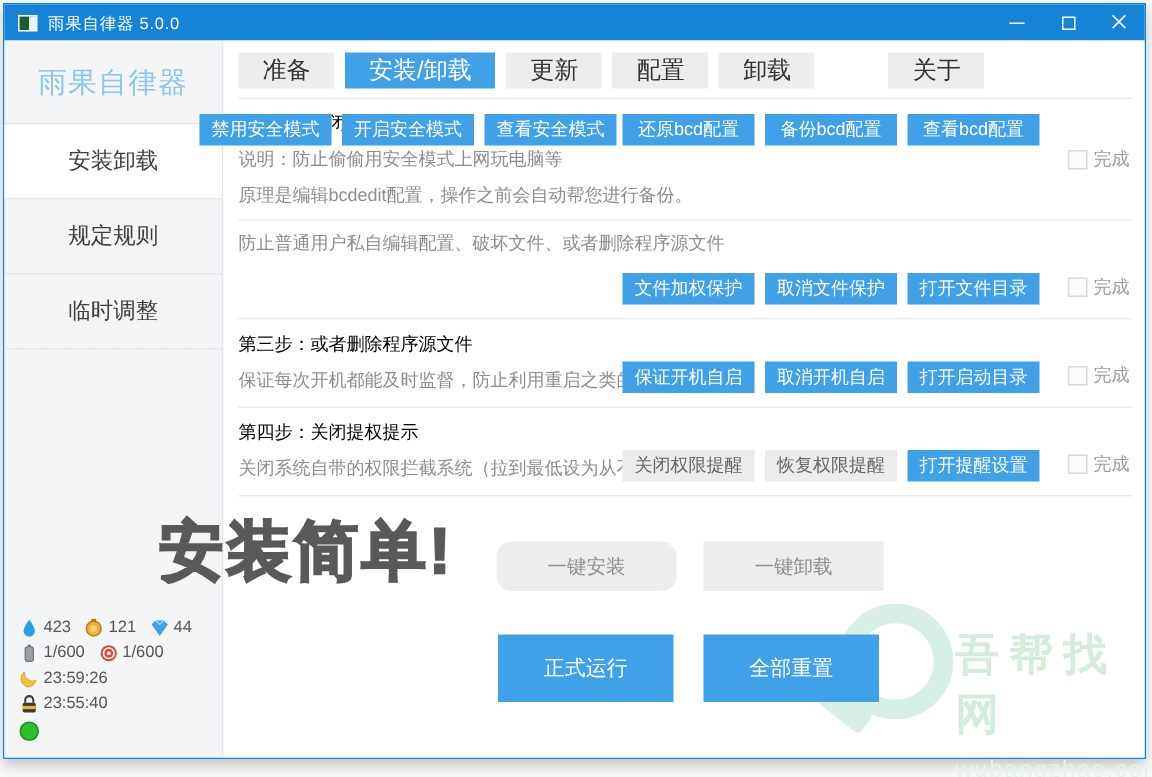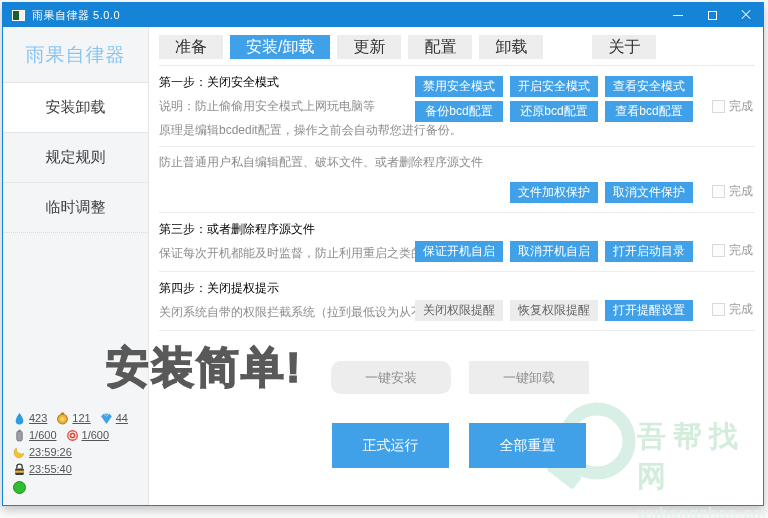--- a/index.html
+++ b/index.html
@@ -25,21 +25,21 @@
   .sidebar { width:146px; background:#f3f5f7; border-right:1px solid #e4e7ea; position:relative; flex:none; }
   .main { flex:1; background:#fff; position:relative; }
 
   
   .side-appname { height:56px; display:flex; align-items:center; justify-content:center;
                   color:#8ac6f0; font-size:19px; letter-spacing:1px; border-bottom:1px solid #e2e5e8; }
   .side-menu .side-item { height:50px; display:flex; align-items:center; justify-content:center;
                   font-size:15px; color:#3e3e3e; cursor:pointer; border-bottom:1px dotted #d9dcdf; }
   .side-item.active { background:#fff; border-bottom:1px solid #e6e6e6; }
 
-  .side-stats { position:absolute; left:10px; bottom:10px; font-size:11px; color:#555;text-decoration:underline; }
+  .side-stats { position:absolute; left:10px; bottom:10px; font-size:11px; color:#555; }
   .stat-row { display:flex; align-items:center; height:16px; margin-bottom:1px; }
   .stat { display:flex; align-items:center; margin-right:9px; }
   .stat svg, .stat-row svg { width:13px; height:13px; margin-right:3px; flex:none; }
   .green-dot { width:13px; height:13px; border-radius:50%; background:#2fbe2f; border:1px solid #1d8f1d; margin-top:2px; }
 
   
   .tabs { display:flex; margin:8px 8px 0 10px; }
   .tab { height:24px; padding:0 16px; display:flex; align-items:center; background:#ededed;
          font-size:16px; color:#333; margin-right:7px; cursor:pointer; }
   .tab.active { background:#41a1e8; color:#fff; }
@@ -47,21 +47,21 @@
 
   
   .steps { margin:6px 8px 0 10px; border-top:1px solid #eaeaea; }
   .step { position:relative; border-bottom:1px solid #ececec; }
   .step-title { font-size:12px; font-weight:normal; color:#000000; padding-top:8px; }
   .step-desc { font-size:12px; color:#8d8d8d; margin-top:7px; }
   .sbtn { width:88px; height:21px; border:none; font-size:12px; cursor:pointer; display:inline-block; }
   .sbtn.blue { background:#41a1e8; color:#fff; }
   .sbtn.gray { background:#ececec; color:#666; }
   .btn-row { display:flex; gap:7px; }
-  .step-actions { position:absolute; right:62px; display:flex; flex-direction:column; gap:4px; }
+  .step-actions { position:absolute; right:62px; display:flex; flex-direction:row; gap:4px; }
   .step-done { position:absolute; right:2px; display:flex; align-items:center; gap:4px; }
   .checkbox { width:13px; height:13px; border:1px solid #d9d9d9; background:#fcfcfc; display:inline-block; cursor:pointer; }
   .done-label { font-size:12px; color:#9b9b9b; }
   .step1 { height:81px; } .step1 .step-actions { top:10px; } .step1 .step-done { top:32px; }
   .step-sm { height:59px; } .step-sm .step-actions { bottom:9px; } .step-sm .step-done { bottom:12px; }
 
   
   .footer { position:relative; height:150px; }
   .gbtn { position:absolute; top:30px; width:120px; height:33px; background:#ededed; color:#8f8f8f;
           border:none; font-size:13px; cursor:pointer; z-index:2; }
@@ -188,37 +188,38 @@
           <div class="step-title">第一步：关闭安全模式</div>
           <div class="step-desc">说明：防止偷偷用安全模式上网玩电脑等</div>
           <div class="step-desc">原理是编辑bcdedit配置，操作之前会自动帮您进行备份。</div>
           <div class="step-actions">
             <div class="btn-row">
               <button class="sbtn blue">禁用安全模式</button>
               <button class="sbtn blue">开启安全模式</button>
               <button class="sbtn blue">查看安全模式</button>
             </div>
             <div class="btn-row">
+              <button class="sbtn blue">还原bcd配置</button>
               <button class="sbtn blue">备份bcd配置</button>
-              <button class="sbtn blue">还原bcd配置</button>
               <button class="sbtn blue">查看bcd配置</button>
             </div>
           </div>
           <div class="step-done">
             <span class="checkbox"></span>
             <span class="done-label">完成</span>
           </div>
         </div>
 
         <div class="step step-sm">
           <div class="step-desc">防止普通用户私自编辑配置、破坏文件、或者删除程序源文件</div>
           <div class="step-actions">
             <div class="btn-row">
               <button class="sbtn blue">文件加权保护</button>
               <button class="sbtn blue">取消文件保护</button>
+              <button class="sbtn blue">打开文件目录</button>
             </div>
           </div>
           <div class="step-done">
             <span class="checkbox"></span>
             <span class="done-label">完成</span>
           </div>
         </div>
 
         <div class="step step-sm">
           <div class="step-title">第三步：或者删除程序源文件</div>

